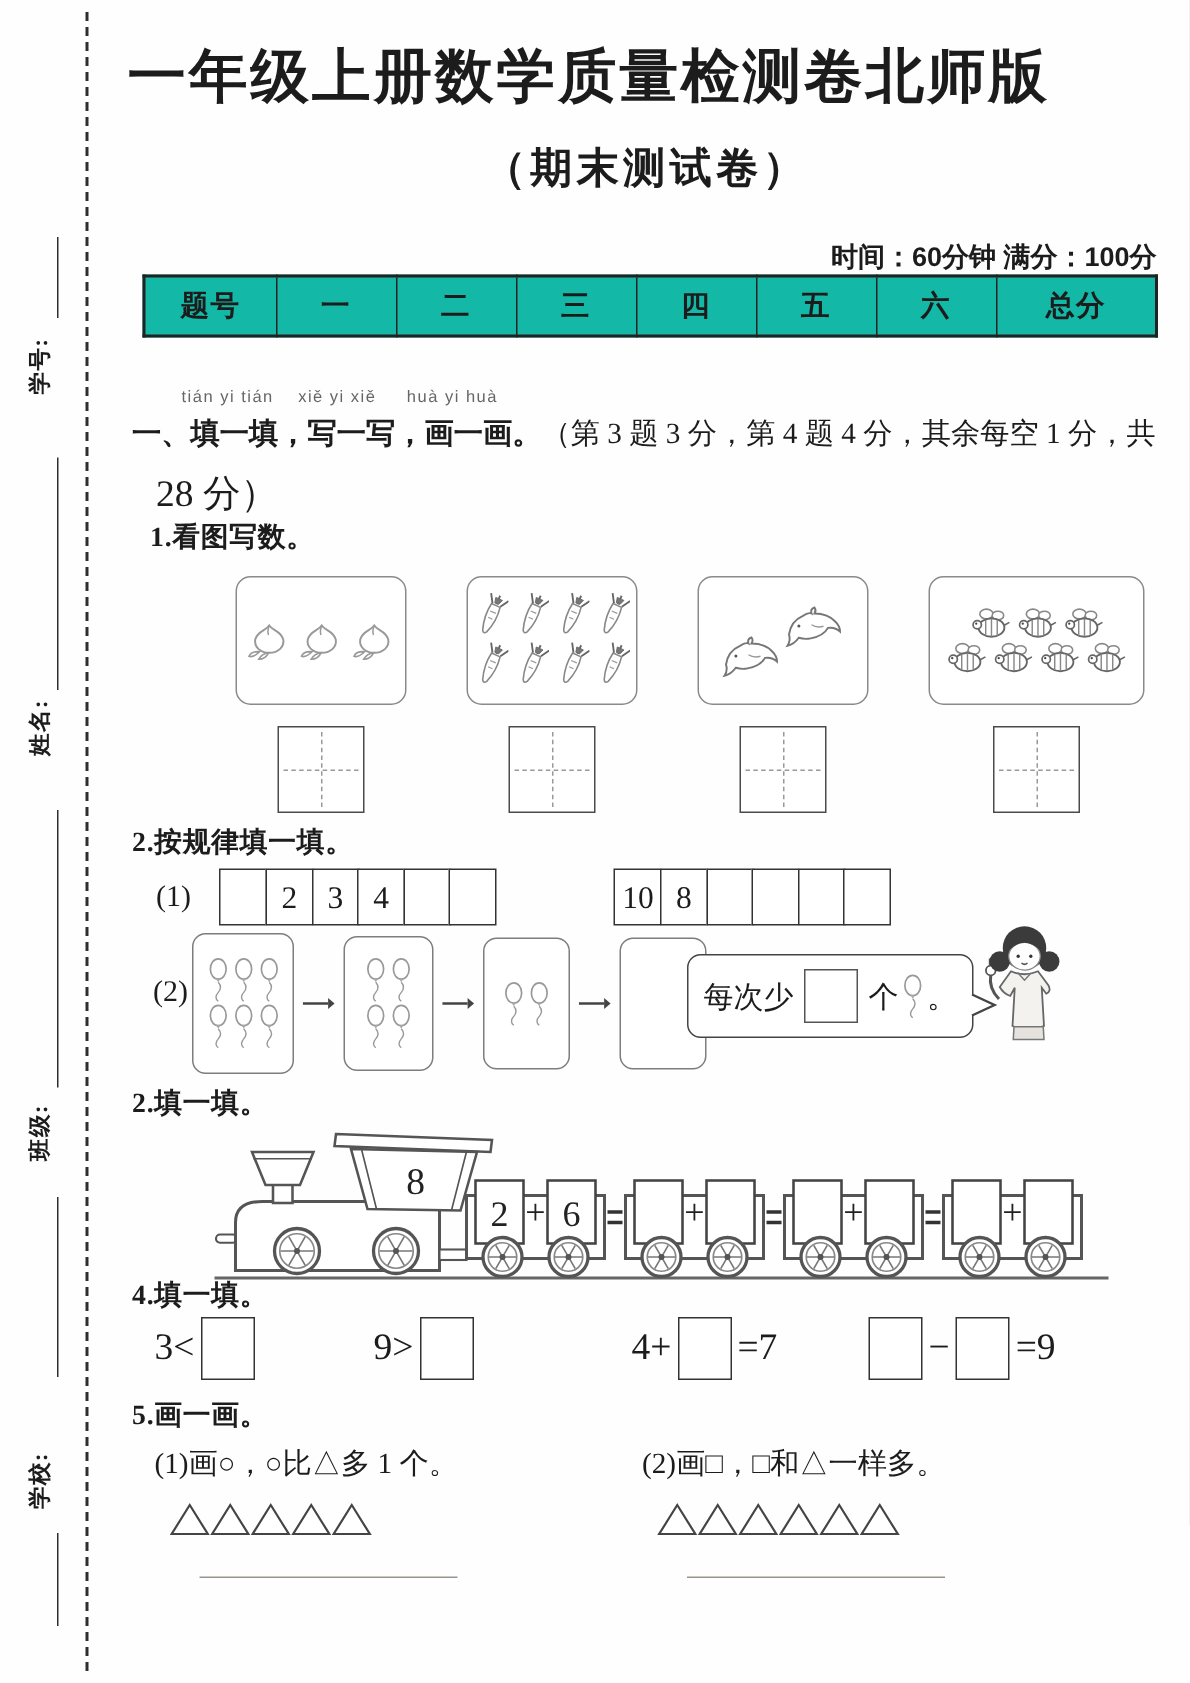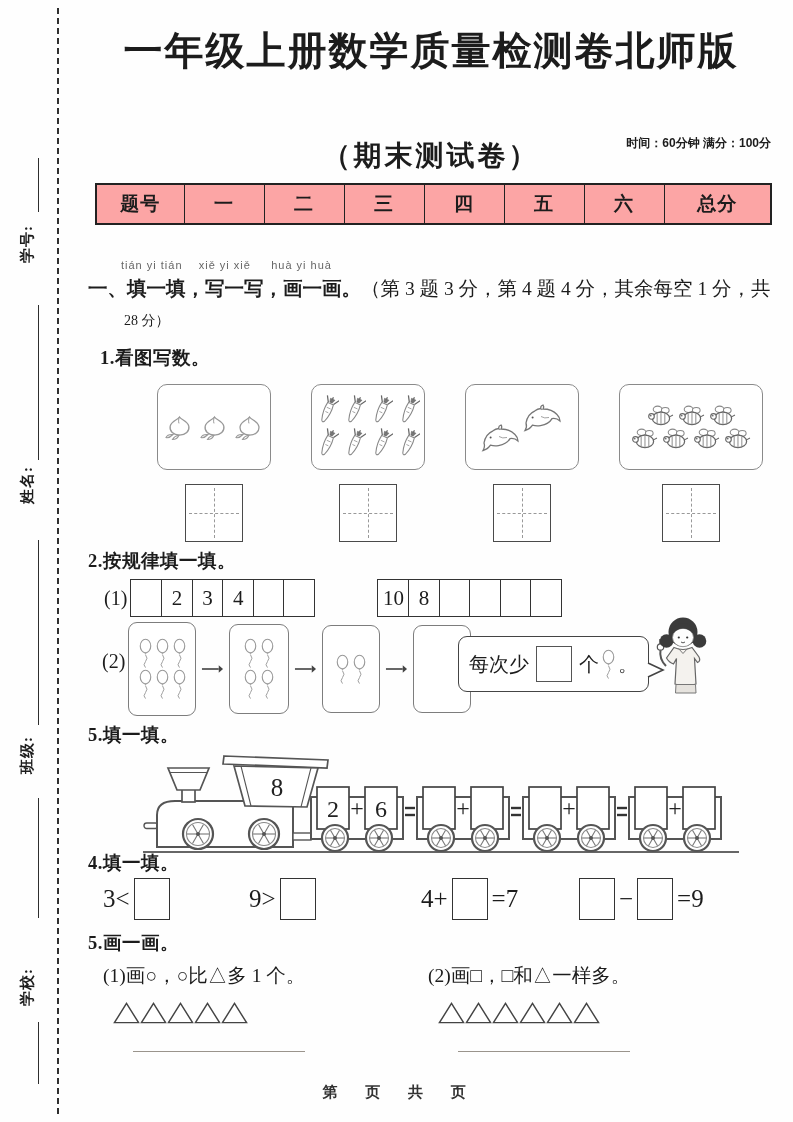--- a/index.html
+++ b/index.html
@@ -4,56 +4,56 @@
 <style>
   html,body{margin:0;padding:0;background:#e8e8e8;}
   .page{position:relative;width:793px;height:1122px;margin:0 auto;background:#fefefe;overflow:hidden;
         font-family:"Liberation Serif",serif;color:#1c1c1c;}
   
   .binding-line{position:absolute;left:57px;top:8px;height:1106px;border-left:2.2px dashed #2e2e2e;width:0;}
   .sline{position:absolute;left:38px;border-left:1.6px solid #2e2e2e;width:0;}
   .slabel{position:absolute;left:27px;transform:translate(-50%,-50%) rotate(-90deg);
           font-size:15px;font-weight:600;white-space:nowrap;letter-spacing:1px;}
   
-  .title{position:absolute;left:85px;top:24px;width:692px;text-align:center;
+  .title{position:absolute;left:85px;top:24px;width:692px;
          font-family:"Liberation Sans",sans-serif;font-size:39px;font-weight:bold;letter-spacing:2px;}
   .subtitle{position:absolute;left:85px;top:93px;width:692px;text-align:center;
-         font-family:"Liberation Sans",sans-serif;font-size:28px;font-weight:bold;letter-spacing:3px;margin-top:44px;}
-  .info{position:absolute;top:135px;right:22px;font-family:"Liberation Sans",sans-serif;
-        font-size:12px;font-weight:600;text-align:right;}
+         font-family:"Liberation Sans",sans-serif;font-size:28px;font-weight:bold;letter-spacing:3px;}
+  .info{position:absolute;top:159px;right:22px;font-family:"Liberation Sans",sans-serif;
+        font-size:18px;font-weight:600;text-align:right;}
   
   .score-table-wrap{position:absolute;left:95px;top:183px;}
-  .score-table-wrap table{border-collapse:collapse;border:2px solid #222;background:#fca5a5;}
+  .score-table-wrap table{border-collapse:collapse;border:2px solid #222;background:#14b8a6;}
   .score-table-wrap td{border:1.3px solid #222;height:36px;text-align:center;
         font-size:19px;font-weight:600;letter-spacing:1px;}
   
   .pinyin{position:absolute;left:121px;top:259px;font-family:"Liberation Sans",sans-serif;
           font-size:11px;color:#666;letter-spacing:1px;white-space:pre;}
   .h1line{position:absolute;left:88px;top:275px;font-size:19.5px;white-space:nowrap;}
   .h1line .b{font-weight:bold;font-family:"Liberation Sans",sans-serif;}
-  .h2line{position:absolute;left:124px;top:312px;font-size:14px;}
+  .h2line{position:absolute;left:104px;top:312px;font-size:25px;}
   .qlabel{position:absolute;font-size:18.5px;font-weight:600;letter-spacing:0.5px;}
   
   .q1figs{position:absolute;left:157px;top:384px;display:flex;gap:40px;align-items:flex-start;}
   .q1group{display:flex;flex-direction:column;align-items:center;}
   .picbox{height:80px;border:1.6px solid #8a8a8a;border-radius:10px;background:#fff;
           display:flex;flex-direction:column;justify-content:center;align-items:center;padding:2px 4px;}
   .picrow{display:flex;justify-content:center;align-items:flex-end;}
   .picrow svg{margin:0 2px;}
   .dolrow{display:flex;align-items:center;}
   .tzg{width:56px;height:56px;border:1.7px solid #4a4a4a;background:#fff;position:relative;margin-top:14px;}
   .tzg::before{content:"";position:absolute;left:50%;top:3px;bottom:3px;border-left:1.5px dashed #999;}
   .tzg::after{content:"";position:absolute;top:50%;left:3px;right:3px;border-top:1.5px dashed #999;}
   
   .q2p1{position:absolute;left:104px;top:579px;display:flex;align-items:center;font-size:20px;}
   .plabel{font-size:20px;margin-right:3px;}
   .strip{display:flex;}
   .cell{width:30px;height:36px;border:1.4px solid #333;margin-left:-1.4px;background:#fff;
         display:inline-flex;align-items:center;justify-content:center;font-size:21px;}
-  .cell:first-child{margin-left:0;}
+  .cell:first-child{margin-left:16px;}
   .strip-gap{width:62px;}
   .q2p2{position:absolute;left:102px;top:622px;display:flex;align-items:flex-start;}
   .bseq{display:flex;align-items:center;}
   .bbox{border:1.6px solid #7d7d7d;border-radius:9px;background:#fff;display:flex;flex-direction:column;
         justify-content:center;align-items:center;}
   .brow{display:flex;}
   .brow svg{margin:0 1px;}
   .arrow{margin:0 5px;display:inline-flex;}
   .bubble{position:absolute;left:458px;top:636px;display:inline-flex;align-items:center;
           border:1.7px solid #444;border-radius:9px;background:#fff;padding:9px 10px;font-size:20px;font-weight:500;}
@@ -472,21 +472,21 @@
         <ellipse cx="35" cy="23.5" rx="10.5" ry="9.2" fill="#fefefe" stroke="#888" stroke-width="0.8"></ellipse>
         <path d="M24.5 19.5 Q35 9.5 45.5 19.5 L45 14 Q40 9 35 9 Q30 9 25 14 Z" fill="#3b3b3b"></path>
         <circle cx="30.8" cy="23.5" r="1.1" fill="#333"></circle>
         <circle cx="39.2" cy="23.5" r="1.1" fill="#333"></circle>
         <path d="M33 28 Q35 29.8 37 28" fill="none" stroke="#555" stroke-width="1"></path>
         <path d="M26 33.5 Q35 37.5 44 33.5 L51 43 Q53 47 49.5 48.5 L46.5 44.5 L48 70 Q36 74 27 70 L28.5 44.5 L25.5 50 Q21 48.5 18.5 44 Z" fill="#f4f2ee" stroke="#666" stroke-width="1.2"></path>
         <path d="M30.5 34.5 L35 39.5 L39.5 34.5" fill="none" stroke="#777" stroke-width="1"></path>
         <path d="M28 70.5 L47.5 70.5 L48 79 L27.5 79 Z" fill="#e6e3de" stroke="#777" stroke-width="1"></path>
       </svg></div>
 
-  <div class="qlabel" style="left:88px;top:722px;">5.填一填。</div>
+  <div class="qlabel" style="left:88px;top:722px;">2.填一填。</div>
   <div class="train"><svg width="600" height="104" viewBox="0 0 600 104" font-family="Liberation Serif,serif">
         <line x1="2" y1="101" x2="598" y2="101" stroke="#666" stroke-width="2"></line>
         <rect x="3" y="72" width="14" height="5.5" rx="2.7" fill="#fff" stroke="#555" stroke-width="1.4"></rect>
         <path d="M16 96 V64 Q16 50 34 50 H152 V96 Z" fill="#fff" stroke="#555" stroke-width="2"></path>
         <rect x="41" y="38" width="13" height="13" fill="#fff" stroke="#555" stroke-width="1.7"></rect>
         <path d="M27 17 H68 L59 39 H36 Z" fill="#fff" stroke="#555" stroke-width="1.7"></path>
         <line x1="28" y1="21.5" x2="67" y2="21.5" stroke="#555" stroke-width="1.1"></line>
         <path d="M83 5 L187 9 L186 17 L82 13 Z" fill="#fff" stroke="#555" stroke-width="1.7"></path>
         <path d="M93 15 L177 17 L166 56 L104 55 Z" fill="#fff" stroke="#555" stroke-width="1.7"></path>
         <path d="M100 15.2 L110 55 M170 16.8 L160 55.8" fill="none" stroke="#555" stroke-width="1.1"></path>
@@ -641,14 +641,13 @@
         <svg width="27" height="24" viewBox="0 0 28 24">
           <polygon points="14,2 26.5,22 1.5,22" fill="#fff" stroke="#444" stroke-width="1.5"></polygon>
         </svg>
         <svg width="27" height="24" viewBox="0 0 28 24">
           <polygon points="14,2 26.5,22 1.5,22" fill="#fff" stroke="#444" stroke-width="1.5"></polygon>
         </svg>
       </div>
     <div class="ansline"></div>
   </div>
 
-  <div class="footer">第 页 共 页</div>
 </div>
 
 </body></html>

